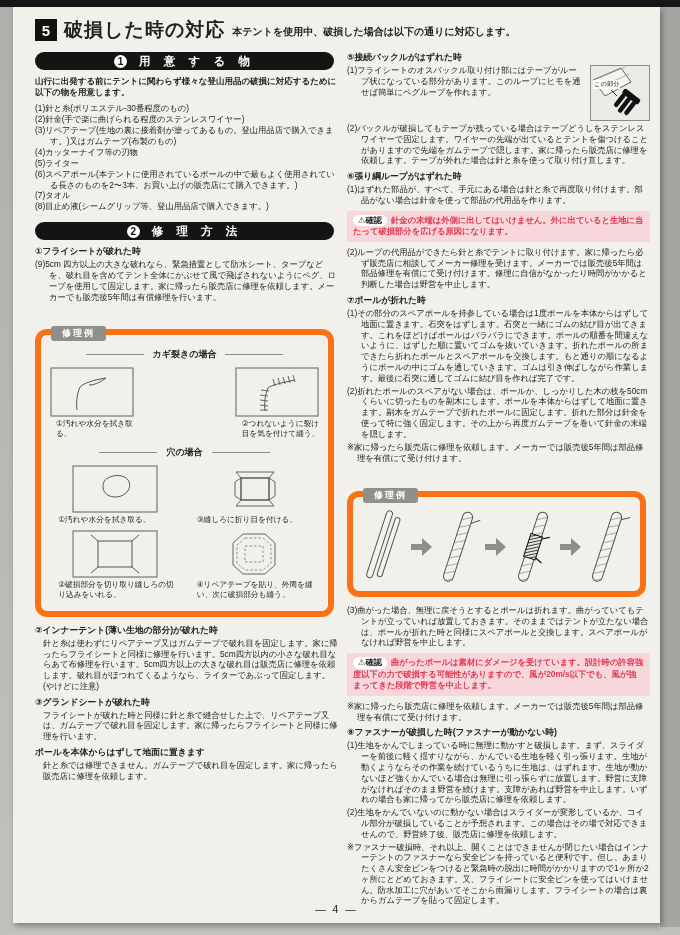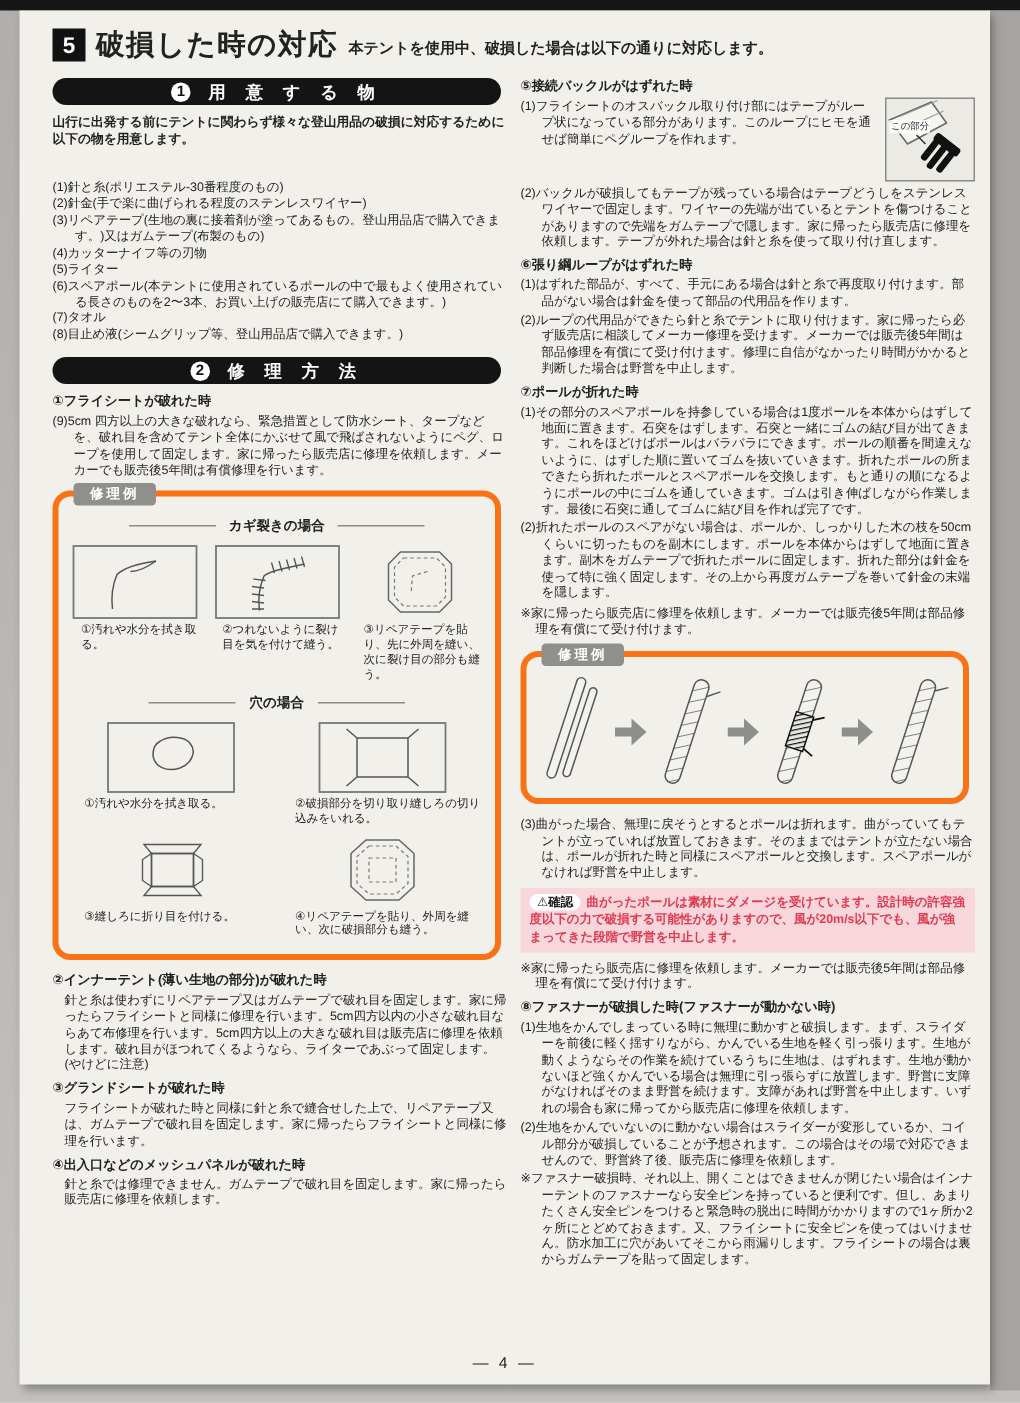--- a/index.html
+++ b/index.html
@@ -21,34 +21,34 @@
   
   .cols{display:flex;gap:9px;}
   .col{width:50%;box-sizing:border-box;}
   
   .secbar{background:#141414;color:#fff;border-radius:9px;height:18px;display:flex;
           align-items:center;justify-content:center;gap:12px;font-weight:bold;font-size:11.5px;
           letter-spacing:5px;margin:0 4px 6px 0;}
   .circ{background:#fff;color:#111;border-radius:50%;width:13px;height:13px;font-size:10px;
         font-weight:bold;display:flex;align-items:center;justify-content:center;
         letter-spacing:0;flex:0 0 13px;}
-  .intro{font-size:8.5px;font-weight:bold;line-height:1.35;margin-bottom:20px;}
+  .intro{font-size:8.5px;font-weight:bold;line-height:1.35;margin-bottom:4px;}
   .item{font-size:8.3px;line-height:1.32;padding-left:15px;text-indent:-15px;}
   .hentry{font-size:8.8px;font-weight:bold;margin:5px 0 1px 0;}
   .para{font-size:8.3px;line-height:1.3;padding-left:14px;text-indent:-14px;margin:1px 0 2px 0;}
   .plain{font-size:8.3px;line-height:1.3;padding-left:8px;margin:1px 0 2px 0;}
   .note{font-size:8.3px;line-height:1.3;padding-left:10px;text-indent:-10px;margin:3px 0;}
   
   .warn{background:#f7d6dc;color:#e03a50;font-weight:bold;font-size:8.3px;line-height:1.4;
         padding:4px 6px;margin:5px 0;}
   .warnlabel{background:#fff;color:#222;border-radius:9px;padding:0 5px;margin-right:4px;
              display:inline-block;font-size:8.3px;white-space:nowrap;}
   
-  .exbox{border:4px solid #f97316;border-radius:12px;position:relative;
-         margin:9px 4px 8px 0;padding:10px 5px 6px 5px;}
+  .exbox{border:6px solid #f97316;border-radius:12px;position:relative;
+         margin:27px 4px 8px 0;padding:10px 5px 6px 5px;}
   .exlabel{position:absolute;top:-9px;left:10px;background:#8f8f8c;color:#fff;font-weight:bold;
            font-size:9px;padding:1px 11px;border-radius:3px;letter-spacing:2px;}
   .divider{display:flex;align-items:center;justify-content:center;gap:9px;font-weight:bold;
            font-size:9px;margin:3px 0 6px 0;color:#222;}
   .divider::before,.divider::after{content:"";width:58px;border-top:1.5px solid #8b8b88;}
   .diagrow{display:flex;justify-content:space-between;padding:0 2px;}
   .diagcell{width:32%;display:flex;flex-direction:column;align-items:center;}
   .diagcell2{width:47%;display:flex;flex-direction:column;align-items:center;margin-bottom:5px;}
   .cap{font-size:7.7px;line-height:1.28;margin-top:2px;align-self:flex-start;padding-left:8px;}
   .holegrid{display:flex;flex-wrap:wrap;justify-content:space-around;}
@@ -138,75 +138,67 @@
             </div>
             <div class="diagcell">
               <svg width="84" height="50" viewBox="0 0 84 50">
                 <rect x="1" y="1" width="82" height="48" fill="none" stroke="#777" stroke-width="1.2"></rect>
                 <path d="M60,13 C46,16 36,18 33,21 C30,28 29,37 30,44" fill="none" stroke="#555" stroke-width="1"></path>
                 <path d="M38,12 l2,7 M43,11 l2,7 M48,10 l2,7 M53,9 l2,7 M58,8 l2,7
                          M26,23 l8,1 M25,28 l8,1 M25,33 l8,1 M25,38 l8,1 M25,43 l8,0" stroke="#555" stroke-width="0.9" fill="none"></path>
               </svg>
               <div class="cap">②つれないように裂け目を気を付けて縫う。</div>
             </div>
-            <div class="diagcell">
-              <svg width="84" height="50" viewBox="0 0 84 50">
-                <polygon points="30,5 56,5 64,13 64,37 56,45 30,45 22,37 22,13" fill="none" stroke="#666" stroke-width="1"></polygon>
-                <polygon points="32,9 54,9 60,15 60,35 54,41 32,41 26,35 26,15" fill="none" stroke="#777" stroke-width="0.8" stroke-dasharray="2.5,2"></polygon>
-                <path d="M48,18 L38,21 L37,33" fill="none" stroke="#777" stroke-width="0.8" stroke-dasharray="2.5,2"></path>
-              </svg>
-              <div class="cap">③リペアテープを貼り、先に外周を縫い、次に裂け目の部分も縫う。</div>
-            </div>
           </div>
 
           <div class="divider" style="margin-top:7px">穴の場合</div>
           <div class="holegrid">
             <div class="diagcell2">
               <svg width="86" height="48" viewBox="0 0 86 48">
                 <rect x="1" y="1" width="84" height="46" fill="none" stroke="#777" stroke-width="1.2"></rect>
                 <path d="M36,13 C42,9 53,10 56,15 C60,20 57,28 49,31 C40,34 32,30 31,23 C31,18 32,15 36,13 Z" fill="none" stroke="#555" stroke-width="1"></path>
               </svg>
               <div class="cap">①汚れや水分を拭き取る。</div>
-            </div>
-            <div class="diagcell2">
-              <svg width="86" height="48" viewBox="0 0 86 48">
-                <rect x="1" y="1" width="84" height="46" fill="none" stroke="#777" stroke-width="1.2"></rect>
-                <rect x="26" y="11" width="34" height="26" fill="none" stroke="#555" stroke-width="1"></rect>
-                <path d="M26,11 L19,5 M60,11 L67,5 M60,37 L67,43 M26,37 L19,43" stroke="#555" stroke-width="1" fill="none"></path>
-              </svg>
-              <div class="cap">②破損部分を切り取り縫しろの切り込みをいれる。</div>
             </div>
             <div class="diagcell2">
               <svg width="86" height="48" viewBox="0 0 86 48">
                 <rect x="30" y="13" width="28" height="22" fill="none" stroke="#555" stroke-width="1"></rect>
                 <polygon points="30,13 58,13 63,7 25,7" fill="none" stroke="#555" stroke-width="0.9"></polygon>
                 <polygon points="30,35 58,35 63,41 25,41" fill="none" stroke="#555" stroke-width="0.9"></polygon>
                 <polygon points="30,13 30,35 24,31 24,17" fill="none" stroke="#555" stroke-width="0.9"></polygon>
                 <polygon points="58,13 58,35 64,31 64,17" fill="none" stroke="#555" stroke-width="0.9"></polygon>
               </svg>
               <div class="cap">③縫しろに折り目を付ける。</div>
             </div>
             <div class="diagcell2">
               <svg width="86" height="48" viewBox="0 0 86 48">
+                <rect x="1" y="1" width="84" height="46" fill="none" stroke="#777" stroke-width="1.2"></rect>
+                <rect x="26" y="11" width="34" height="26" fill="none" stroke="#555" stroke-width="1"></rect>
+                <path d="M26,11 L19,5 M60,11 L67,5 M60,37 L67,43 M26,37 L19,43" stroke="#555" stroke-width="1" fill="none"></path>
+              </svg>
+              <div class="cap">②破損部分を切り取り縫しろの切り込みをいれる。</div>
+            </div>
+            <div class="diagcell2">
+              <svg width="86" height="48" viewBox="0 0 86 48">
                 <polygon points="32,4 54,4 64,13 64,35 54,44 32,44 22,35 22,13" fill="none" stroke="#666" stroke-width="1"></polygon>
                 <polygon points="34,8 52,8 60,15 60,33 52,40 34,40 26,33 26,15" fill="none" stroke="#777" stroke-width="0.8" stroke-dasharray="2.5,2"></polygon>
                 <rect x="34" y="16" width="18" height="16" fill="none" stroke="#777" stroke-width="0.8" stroke-dasharray="2.5,2"></rect>
               </svg>
               <div class="cap">④リペアテープを貼り、外周を縫い、次に破損部分も縫う。</div>
             </div>
           </div>
         </div>
 
         <div class="hentry">②インナーテント(薄い生地の部分)が破れた時</div>
         <div class="plain">針と糸は使わずにリペアテープ又はガムテープで破れ目を固定します。家に帰ったらフライシートと同様に修理を行います。5cm四方以内の小さな破れ目ならあて布修理を行います。5cm四方以上の大きな破れ目は販売店に修理を依頼します。破れ目がほつれてくるようなら、ライターであぶって固定します。(やけどに注意)</div>
 
         <div class="hentry">③グランドシートが破れた時</div>
         <div class="plain">フライシートが破れた時と同様に針と糸で縫合せした上で、リペアテープ又は、ガムテープで破れ目を固定します。家に帰ったらフライシートと同様に修理を行います。</div>
 
-        <div class="hentry">④出入口などのメッシュパネルが破れた時</div>
+        <div class="hentry">ポールを本体からはずして地面に置きます</div>
         <div class="plain">針と糸では修理できません。ガムテープで破れ目を固定します。家に帰ったら販売店に修理を依頼します。</div>
       </div>
 
       <div class="col">
 
         <div class="hentry" style="margin-top:0">⑤接続バックルがはずれた時</div>
         <div class="buckle">
           <svg width="56" height="52" viewBox="0 0 56 52">
             <path d="M2,14 L30,2 L40,16 L14,30 Z" fill="#f6f4ee" stroke="#666" stroke-width="1"></path>
             <path d="M8,12 L34,1 M12,20 L38,8" stroke="#999" stroke-width="0.8" fill="none"></path>
@@ -218,20 +210,23 @@
             </g>
             <path d="M20,24 L26,30" stroke="#333" stroke-width="1"></path>
           </svg>
           <span class="bucklelabel">この部分</span>
         </div>
         <div class="para">(1)フライシートのオスバックル取り付け部にはテープがループ状になっている部分があります。このループにヒモを通せば簡単にペグループを作れます。</div>
         <div class="para" style="clear:both">(2)バックルが破損してもテープが残っている場合はテープどうしをステンレスワイヤーで固定します。ワイヤーの先端が出ているとテントを傷つけることがありますので先端をガムテープで隠します。家に帰ったら販売店に修理を依頼します。テープが外れた場合は針と糸を使って取り付け直します。</div>
 
         <div class="hentry">⑥張り綱ループがはずれた時</div>
         <div class="para">(1)はずれた部品が、すべて、手元にある場合は針と糸で再度取り付けます。部品がない場合は針金を使って部品の代用品を作ります。</div>
+        <div class="warn">
+          <span class="warnlabel"><span>⚠</span><span>確認</span></span><span>針金の末端は外側に出してはいけません。外に出ていると生地に当たって破損部分を広げる原因になります。</span>
+        </div>
         <div class="para">(2)ループの代用品ができたら針と糸でテントに取り付けます。家に帰ったら必ず販売店に相談してメーカー修理を受けます。メーカーでは販売後5年間は部品修理を有償にて受け付けます。修理に自信がなかったり時間がかかると判断した場合は野営を中止します。</div>
 
         <div class="hentry">⑦ポールが折れた時</div>
         <div class="para">(1)その部分のスペアポールを持参している場合は1度ポールを本体からはずして地面に置きます。石突をはずします。石突と一緒にゴムの結び目が出てきます。これをほどけばポールはバラバラにできます。ポールの順番を間違えないように、はずした順に置いてゴムを抜いていきます。折れたポールの所まできたら折れたポールとスペアポールを交換します。もと通りの順になるようにポールの中にゴムを通していきます。ゴムは引き伸ばしながら作業します。最後に石突に通してゴムに結び目を作れば完了です。</div>
         <div class="para">(2)折れたポールのスペアがない場合は、ポールか、しっかりした木の枝を50cmくらいに切ったものを副木にします。ポールを本体からはずして地面に置きます。副木をガムテープで折れたポールに固定します。折れた部分は針金を使って特に強く固定します。その上から再度ガムテープを巻いて針金の末端を隠します。</div>
 
         <div class="note">※家に帰ったら販売店に修理を依頼します。メーカーでは販売後5年間は部品修理を有償にて受け付けます。</div>
 
         <div class="exbox" style="padding:8px 4px 4px 4px">
           <div class="exlabel">修理例</div>

